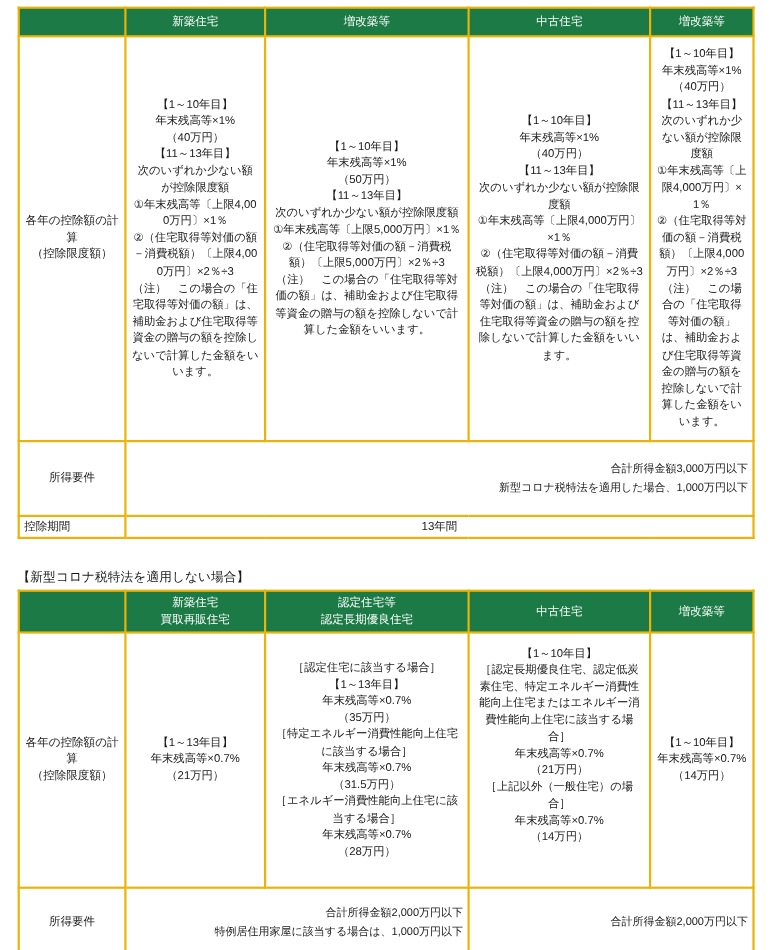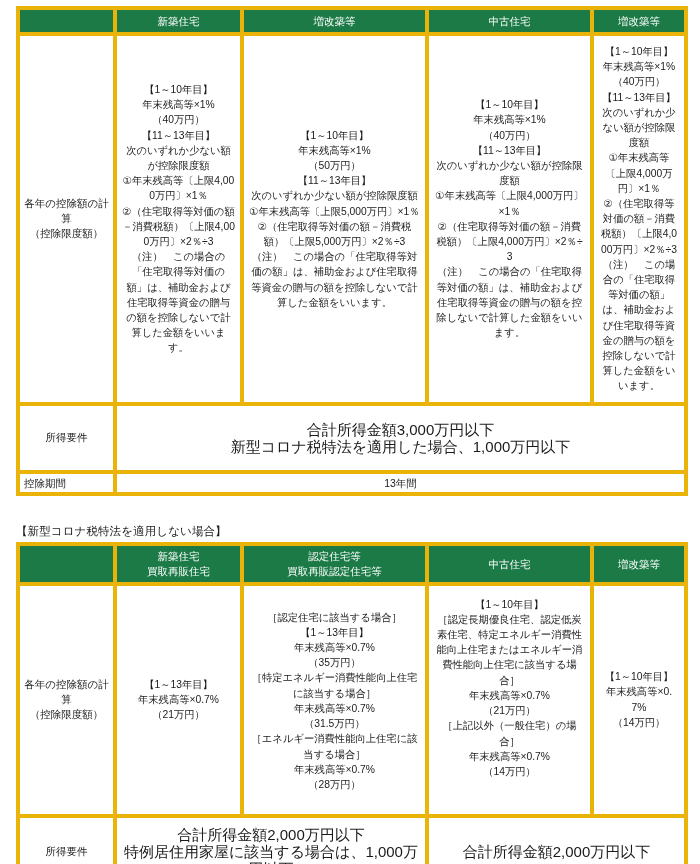--- a/index.html
+++ b/index.html
@@ -32,21 +32,21 @@
     font-family: Liberation Serif, serif;
   }
   table.tax-table {
     border-collapse: collapse;
     width: 668px;
     table-layout: fixed;
     border: 1px solid #4a4a4a;
   }
   table.tax-table th,
   table.tax-table td {
-    border: 4px solid #eab308;
+    border: 2px solid #eab308;
     vertical-align: middle;
     font-weight: normal;
   }
   thead th {
     background: #1b7a46;
     color: #ffffff;
     font-size: 10.5px;
     line-height: 14px;
     text-align: center;
     padding: 4px 2px;
@@ -73,23 +73,23 @@
   td.detail {
     font-size: 10.3px;
     line-height: 15.2px;
     padding: 8px 5px 8px 5px;
     vertical-align: top;
     text-align: center;
     word-break: break-all;
   }
   td.detail .ln { display: block; }
   td.center-block {
-    font-size: 15px;
+    font-size: 10px;
     line-height: 17px;
-    text-align: center;
+    text-align: right;
     padding: 8px 4px;
     vertical-align: middle;
   }
   td.center-block .ln { display: block; }
   td.period {
     font-size: 10.5px;
     line-height: 14px;
     text-align: center;
     padding: 2px 4px;
   }
@@ -194,21 +194,21 @@
     </colgroup>
     <thead>
       <tr>
         <th class="blank-head"></th>
         <th class="h-two-line">
           <span>新築住宅</span><br>
           <span>買取再販住宅</span>
         </th>
         <th class="h-two-line">
           <span>認定住宅等</span><br>
-          <span>買取再販認定住宅等</span>
+          <span>認定長期優良住宅</span>
         </th>
         <th>中古住宅</th>
         <th>増改築等</th>
       </tr>
     </thead>
     <tbody>
       <tr>
         <td class="rowlabel">
           <span>各年の控除額の計算</span>
           <span class="sub">（控除限度額）</span>

